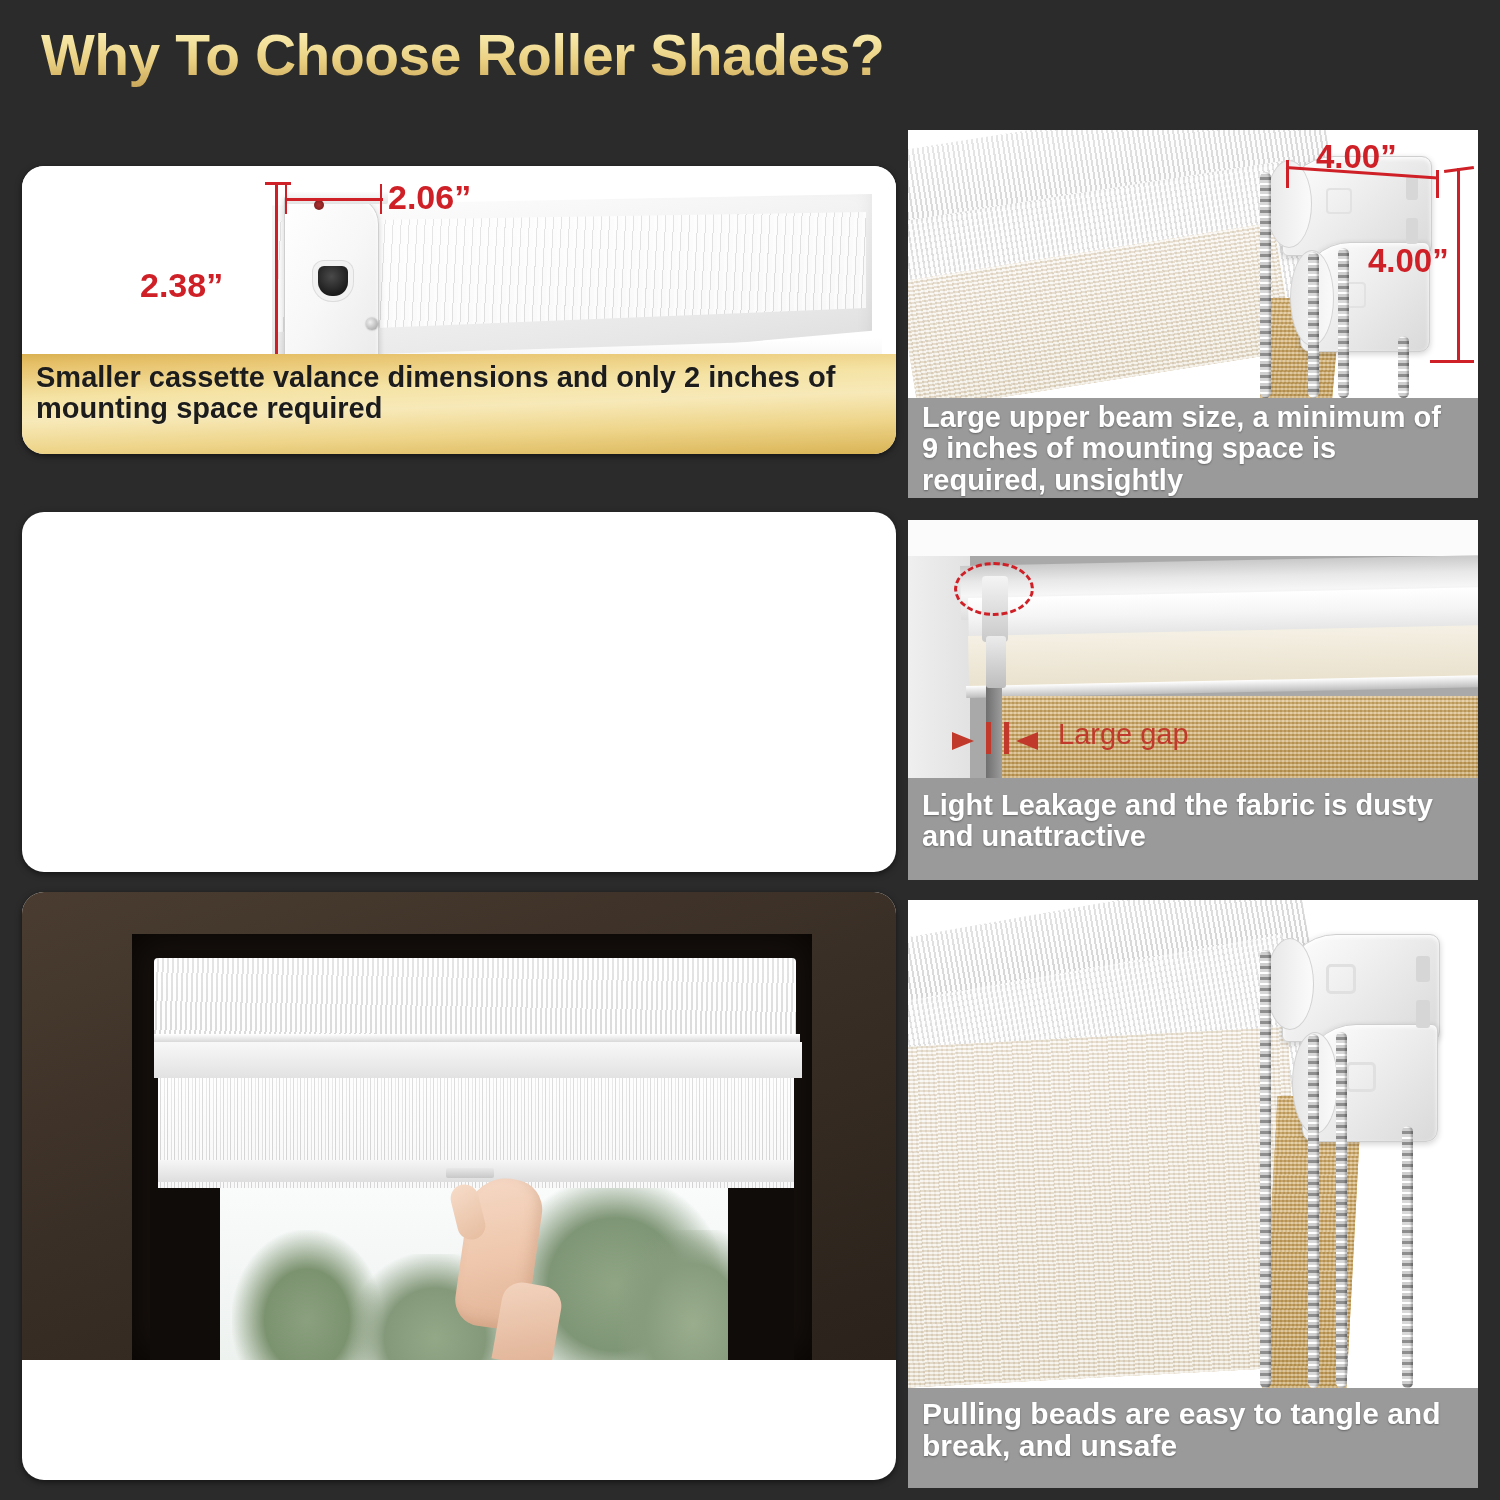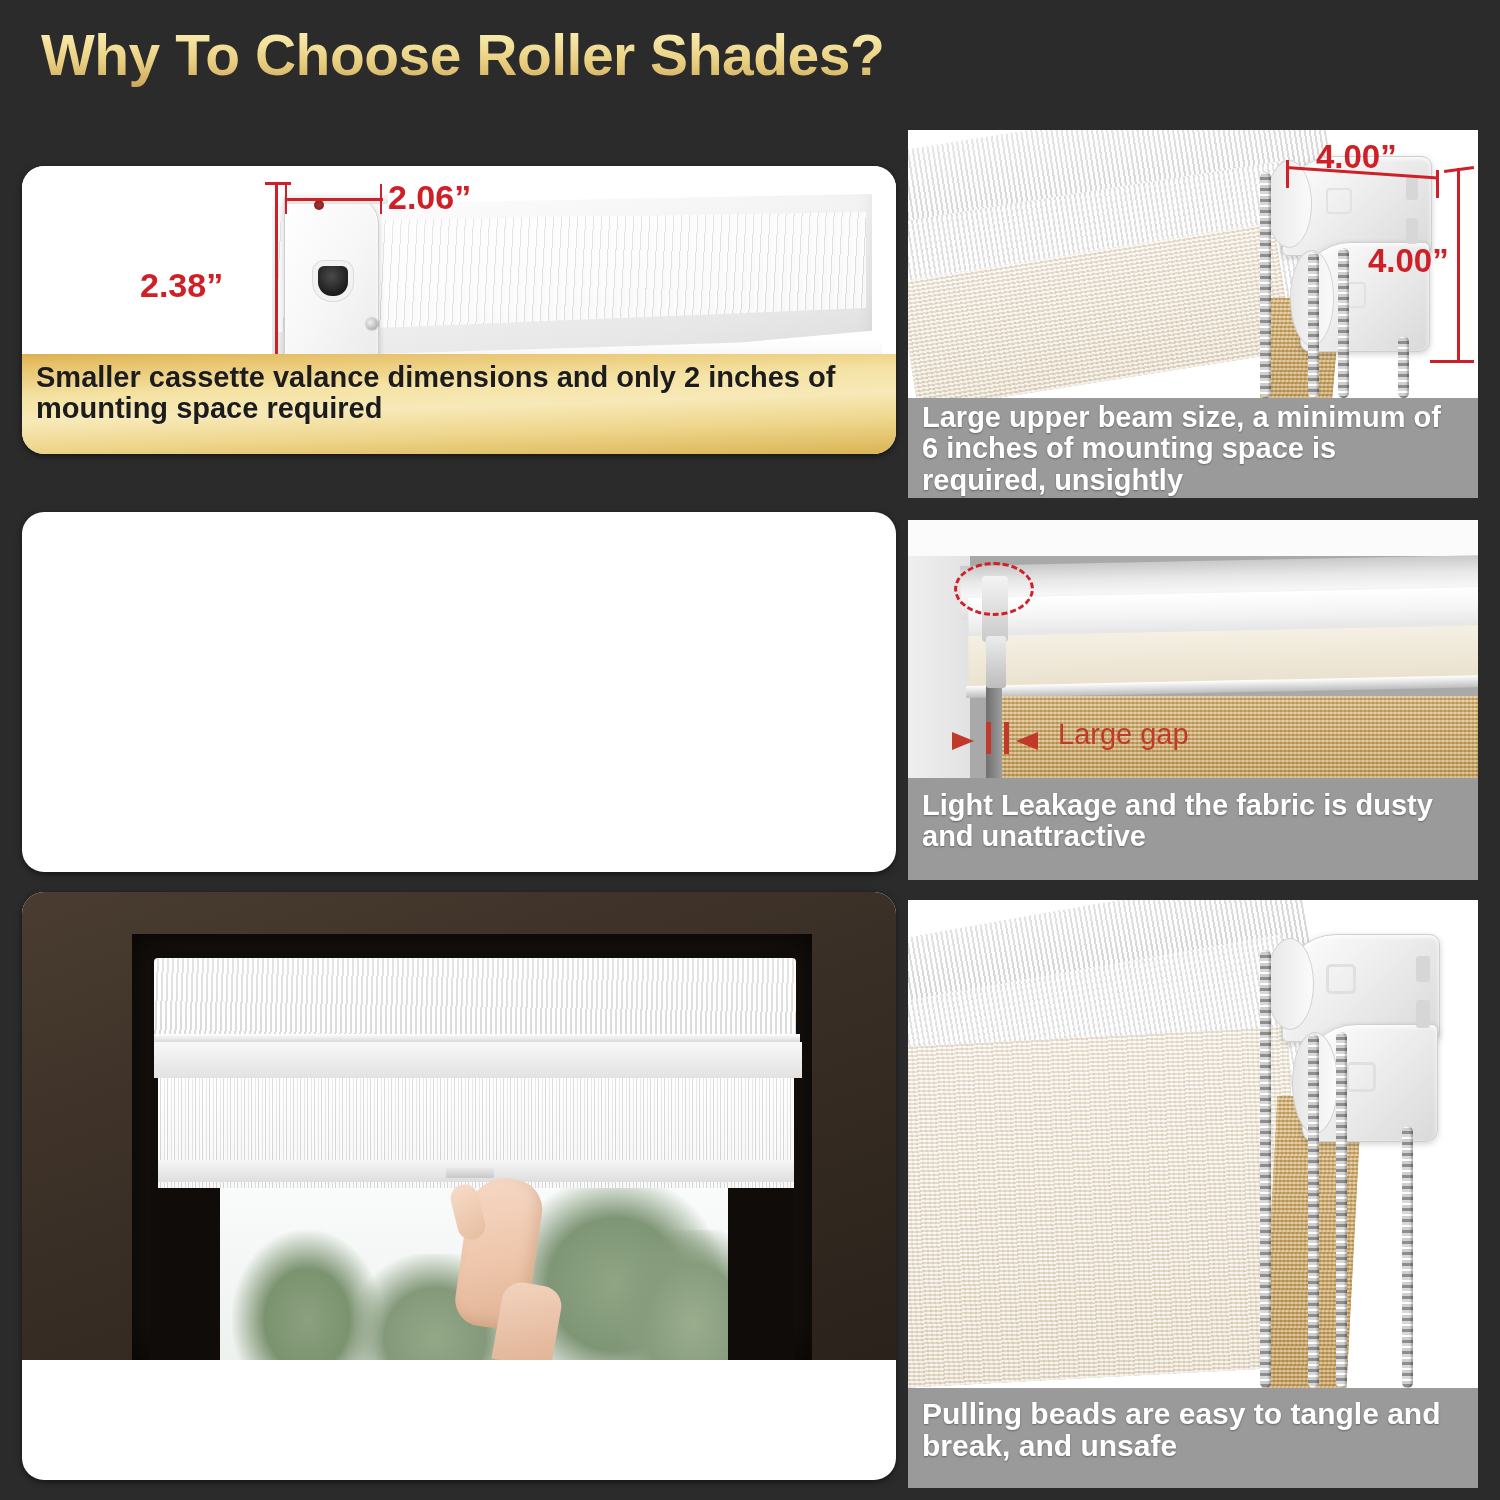--- a/index.html
+++ b/index.html
@@ -237,21 +237,21 @@
       <div class="dimline" style="left:378px; top:36px; width:152px; height:3px; transform: rotate(4deg); transform-origin:left center;"></div>
       <div class="dimtext" style="left:408px; top:8px; font-size:33px;">4.00”</div>
 
       <div class="dimline" style="left:549px; top:38px; width:3px; height:194px;"></div>
       <div class="dimline" style="left:536px; top:38px; width:30px; height:3px; transform:rotate(-8deg);"></div>
       <div class="dimline" style="left:522px; top:230px; width:44px; height:3px;"></div>
       <div class="dimtext" style="left:460px; top:112px; font-size:33px;">4.00”</div>
     </div>
 
     <div class="cap gray" style="height:100px; font-size:29px; padding-top:4px;">
-      <span>Large upper beam size, a minimum of 6 inches of mounting space is required, unsightly</span>
+      <span>Large upper beam size, a minimum of 9 inches of mounting space is required, unsightly</span>
     </div>
   </div>
 
   <div class="panel rounded" style="left:22px; top:512px; width:874px; height:360px;">
 
   </div>
 
   <div class="panel square" style="left:908px; top:512px; width:570px; height:360px;">
     <div class="photo" style="height:258px; background:#e9e9e9;">
 

